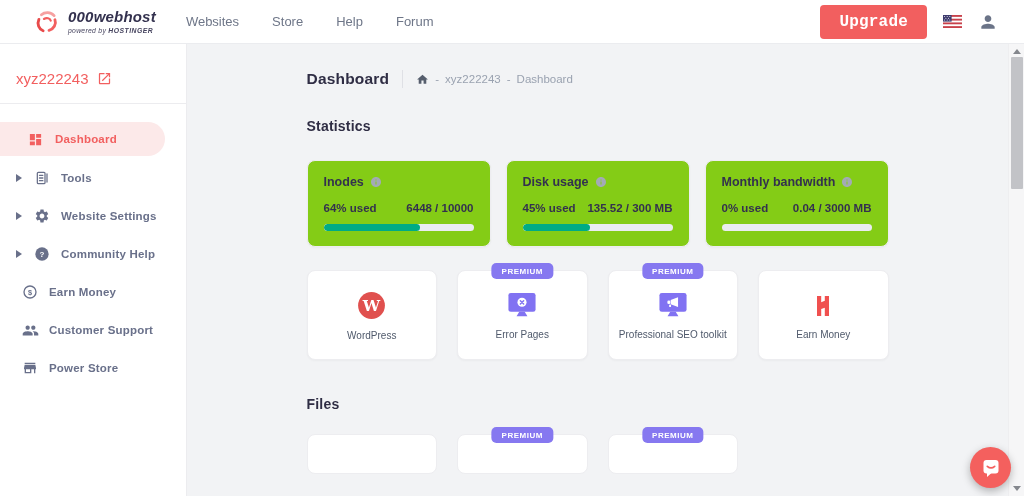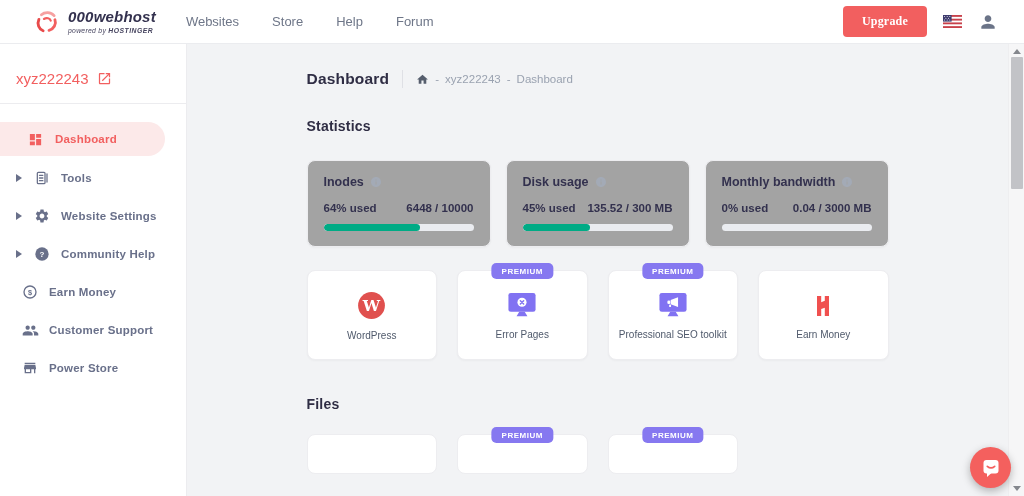--- a/index.html
+++ b/index.html
@@ -11,22 +11,22 @@
   .topnav { position:absolute; top:0; left:0; right:0; height:44px; background:#fff;
             border-bottom:1px solid #ebecef; display:flex; align-items:center;
             padding:0 24px 0 33px; z-index:6; }
   .brand { display:flex; align-items:center; gap:8px; cursor:pointer;font-style:italic; }
   .brand-name { font-size:15px; font-weight:700; color:#33314e; line-height:1; letter-spacing:.2px; }
   .brand-tagline { font-size:6.8px; color:#45435e; margin-top:2.5px; letter-spacing:.3px; }
   .brand-tagline b { font-weight:700; letter-spacing:.5px; }
   .nav-links { display:flex; gap:33px; margin-left:30px; }
   .nav-link { font-size:13px; color:#6e7688; cursor:pointer; }
   .topnav-right { margin-left:auto; display:flex; align-items:center; gap:15px; }
-  .upgrade-btn { background:#f25f5f; color:#fff; font-size:12px; font-weight:700;
-                 font-family:Liberation Serif, serif; padding:8px 19px; border:none;
+  .upgrade-btn { background:#f25f5f; color:#fff; font-size:16px; font-weight:700;
+                 font-family:Liberation Mono, monospace; padding:8px 19px; border:none;
                  border-radius:4px; cursor:pointer; letter-spacing:.2px; }
   .flag { width:21px; height:13px; display:block; cursor:pointer; }
   .user-btn { width:22px; height:22px; cursor:pointer; display:flex; align-items:center; }
 
   
   .sidebar { position:absolute; top:44px; left:0; bottom:0; width:187px; background:#fff;
              border-right:1px solid #ececef; z-index:5; }
   .site-row { display:flex; align-items:center; gap:8px; padding:26px 16px 16px 16px; cursor:pointer; }
   .site-name { color:#f25f5f; font-size:15px; }
   .sidebar-divider { height:1px; background:#ececef; }
@@ -45,21 +45,21 @@
   .page-header { display:flex; align-items:center; gap:13px; margin-top:24px; height:22px; }
   .page-title { font-size:15.5px; font-weight:800; color:#2f2d44; letter-spacing:.2px; }
   .vdivider { width:1px; height:18px; background:#dfe0e5; }
   .breadcrumb { display:flex; align-items:center; gap:6px; color:#9aa2b0; font-size:11.5px; }
   .section-heading { font-size:14px; font-weight:800; color:#2f2d44; letter-spacing:.2px; }
   #statistics-heading { margin-top:28px; }
   #website-heading { margin-top:34px; }
   #files-heading { margin-top:36px; }
 
   .stats-row { display:flex; gap:15px; margin-top:26px; }
-  .stat-card { flex:1; background:#a3a3a3; border:1px solid #ededf0; border-radius:8px;
+  .stat-card { flex:1; background:#84cc16; border:1px solid #ededf0; border-radius:8px;
                padding:14px 16px 15px 16px; box-shadow:0 1px 2px rgba(40,40,60,.04); }
   .stat-title-row { display:flex; align-items:center; gap:6px; }
   .stat-title { font-size:12.5px; font-weight:800; color:#33314e; }
   .stat-values { display:flex; justify-content:space-between; margin-top:13px;
                  font-size:11.5px; font-weight:700; color:#33314e; }
   .progress { margin-top:10px; height:7px; border-radius:4px; background:#eaecf0; overflow:hidden; }
   .progress-fill { height:100%; border-radius:4px; background:#00ab85; width:0; }
 
   .cards-row { display:flex; gap:20px; margin-top:23px; }
   .app-card { width:130.5px; height:90px; background:#fff; border:1px solid #ededf0; border-radius:8px;

